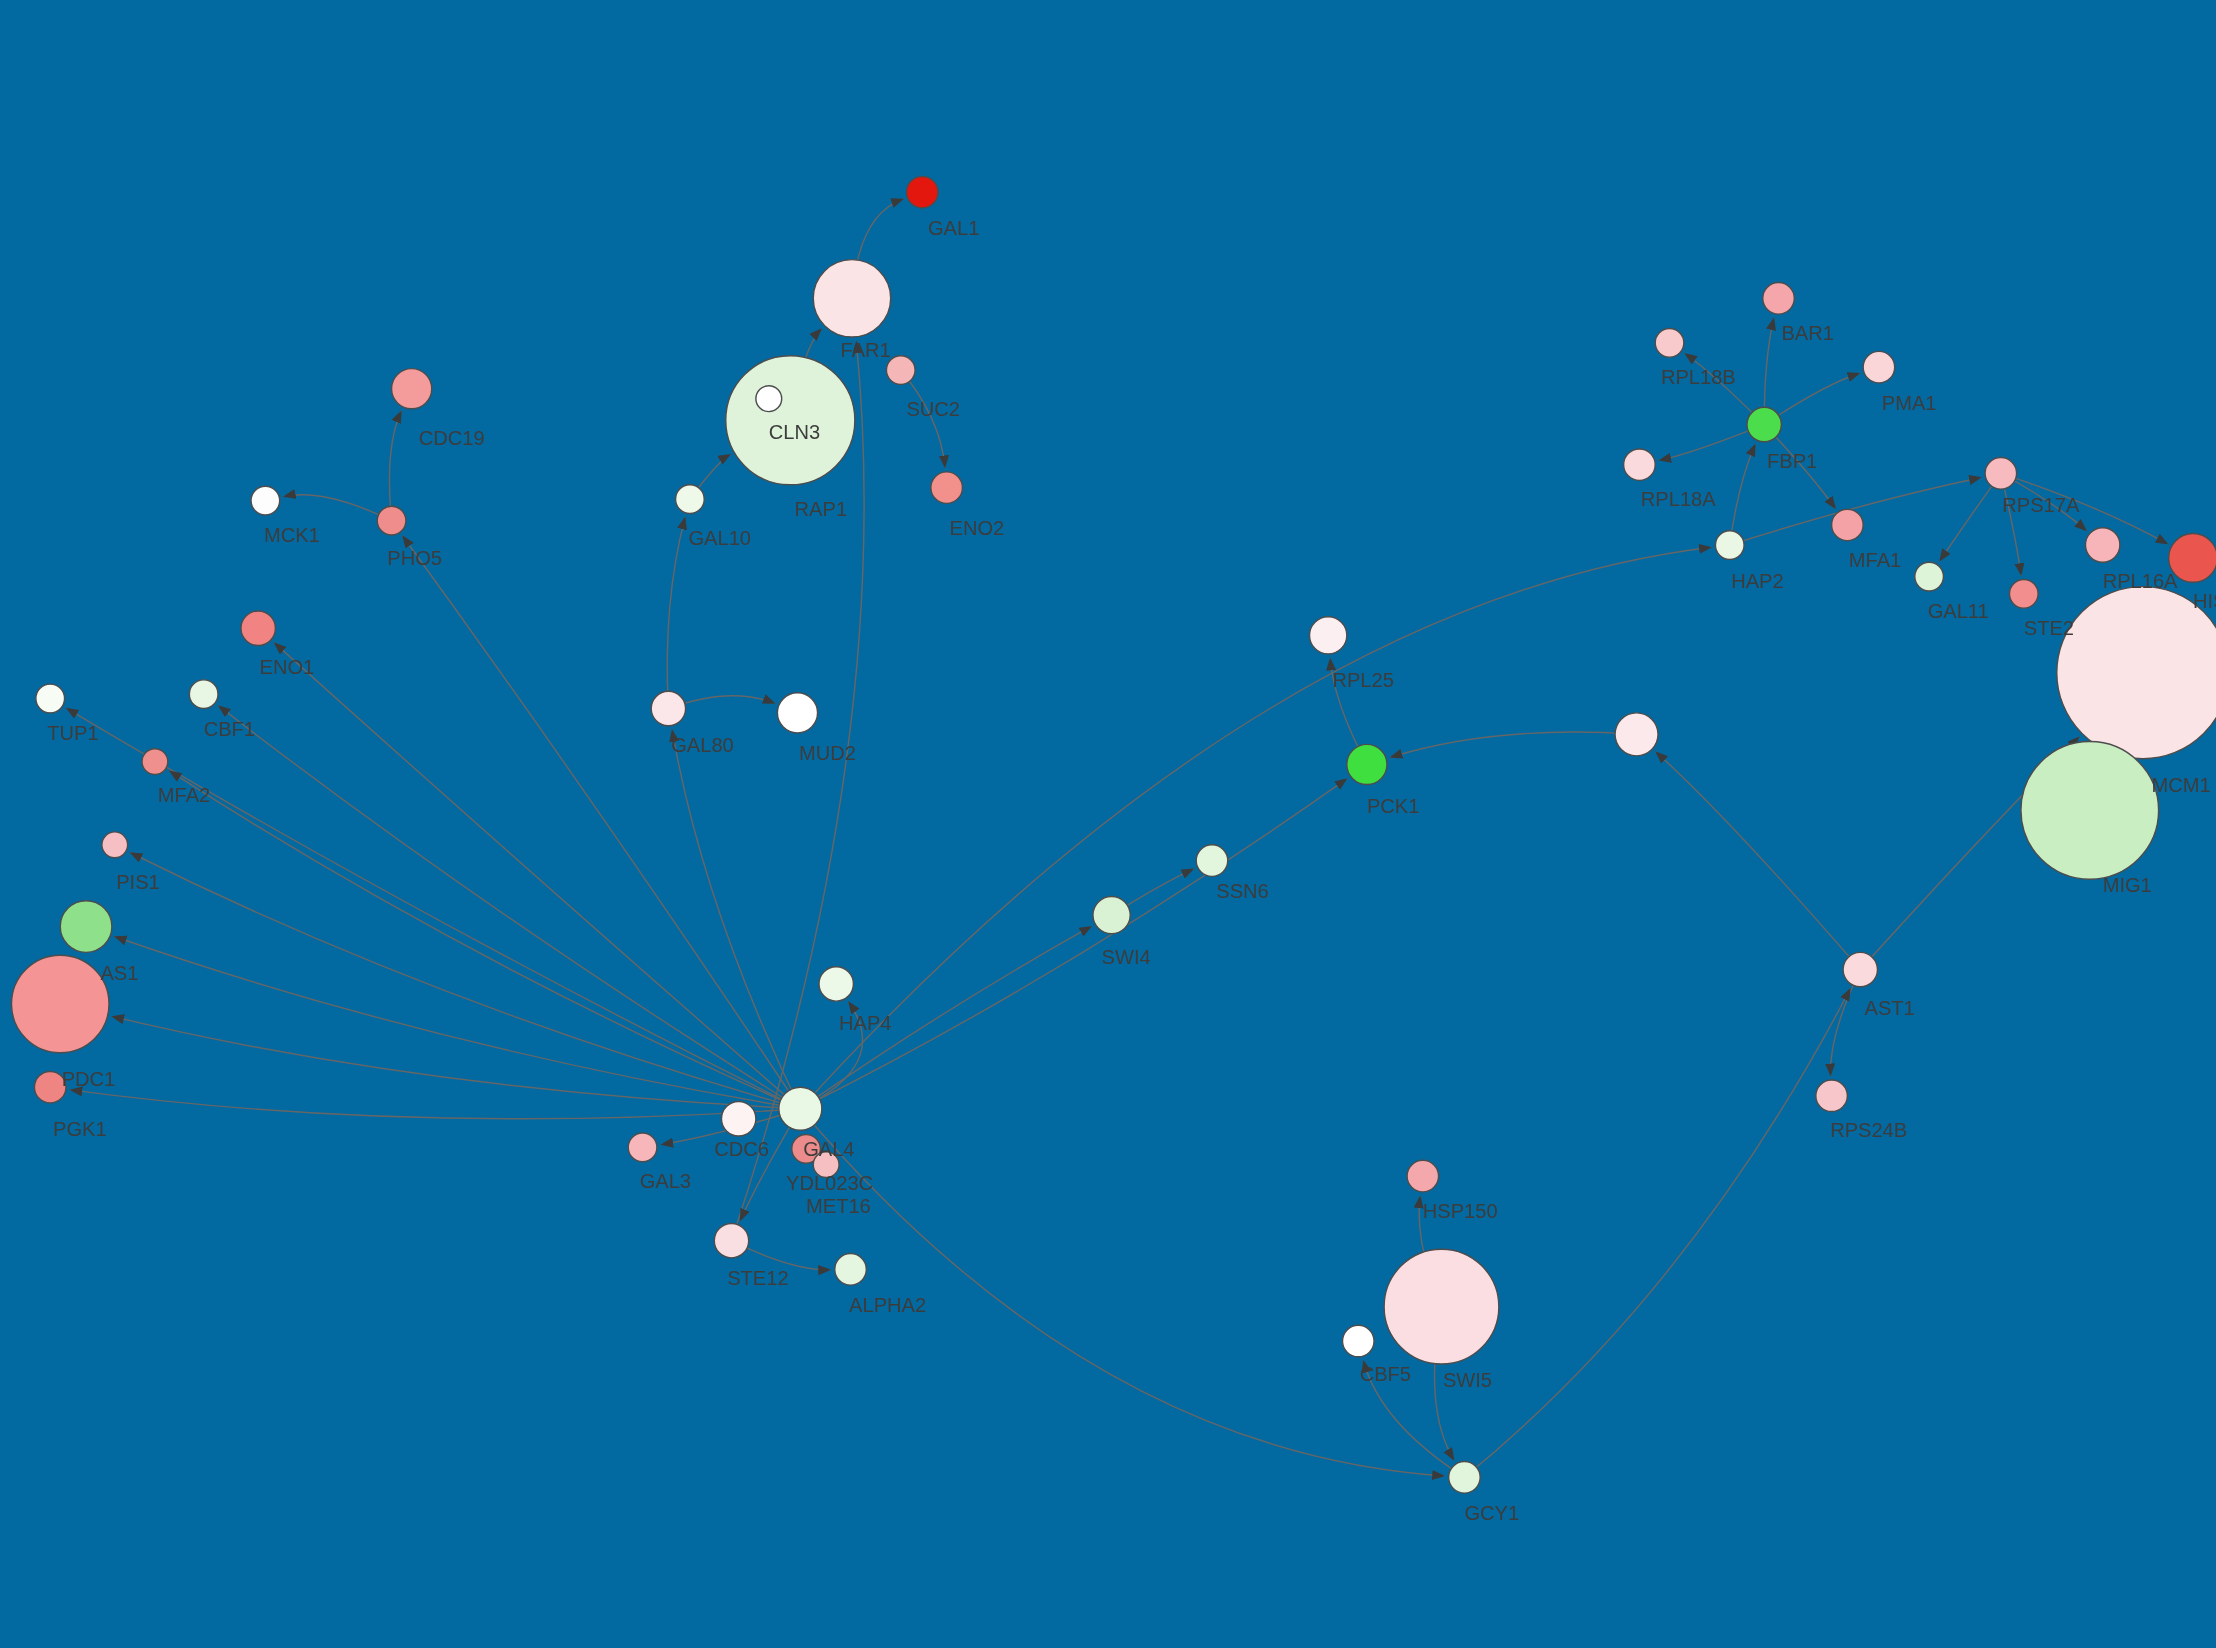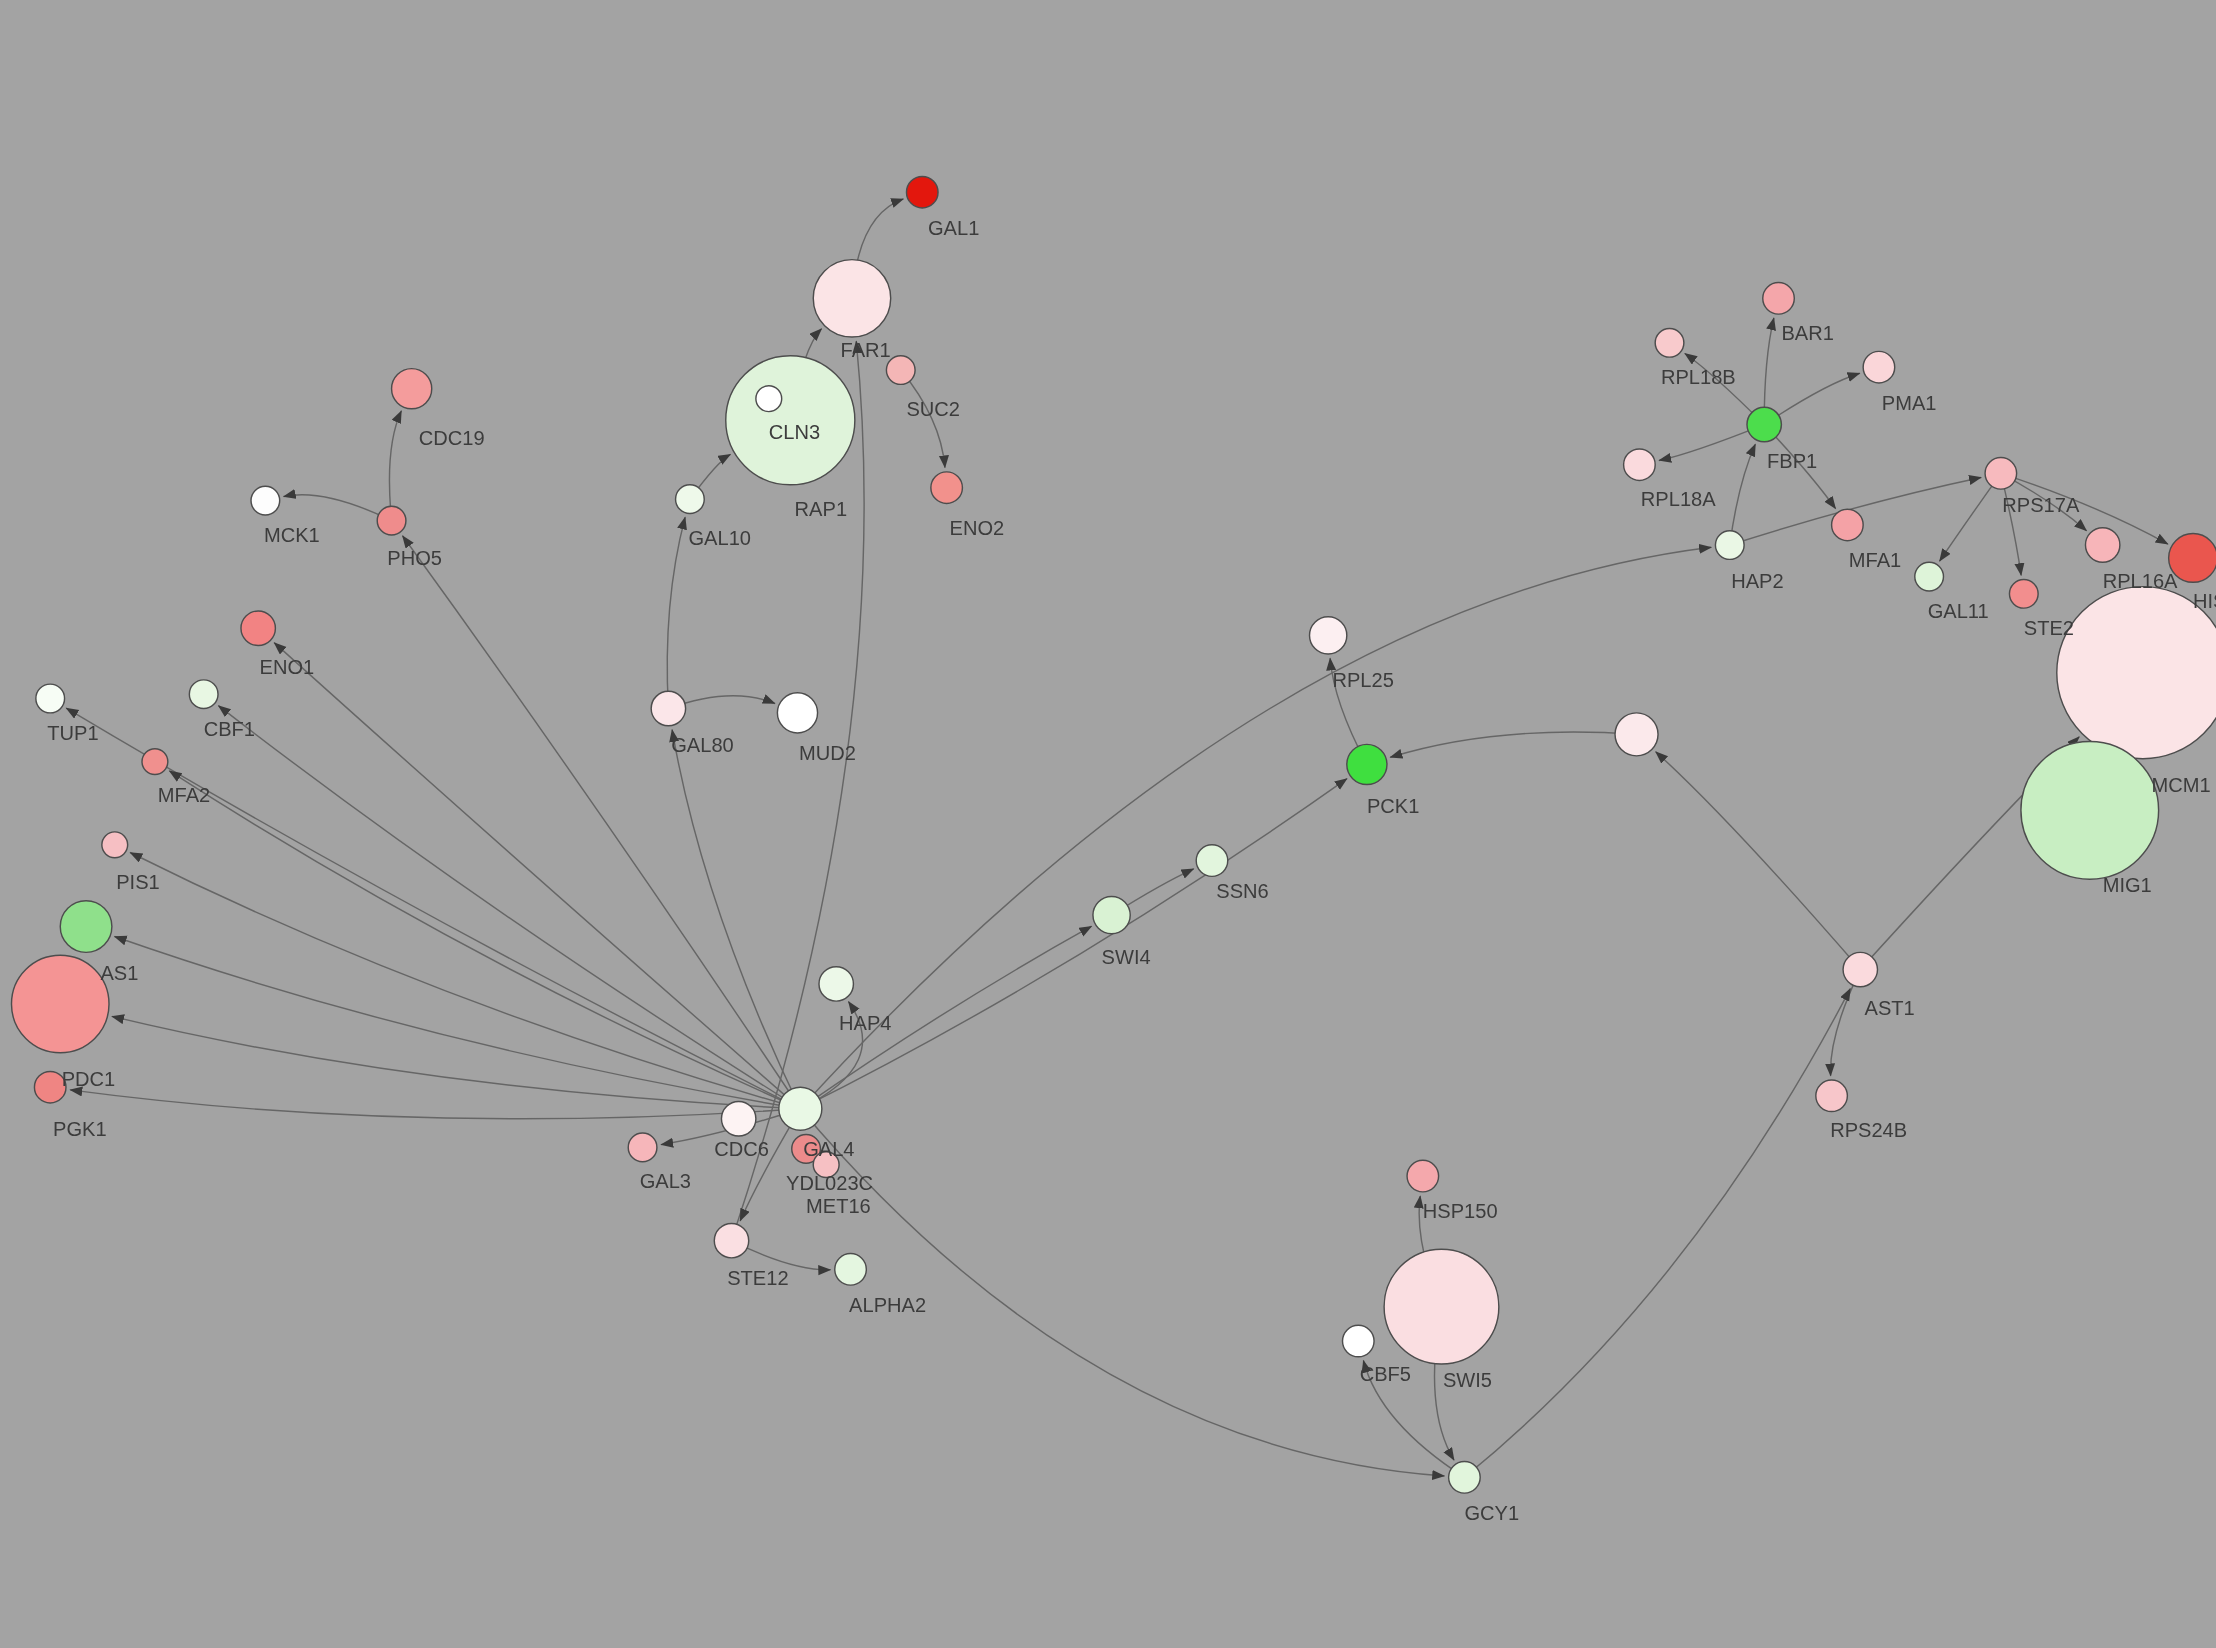--- a/index.html
+++ b/index.html
@@ -7,21 +7,21 @@
     padding: 0;
     width: 100%;
     height: 100%;
     background: #ffffff;
     overflow: hidden;
     font-family: "Liberation Sans", "DejaVu Sans", sans-serif;
   }
   .canvas-wrap {
     position: absolute;
     inset: 0;
-    background: #a3a3a3;
+    background: #0369a1;
   }
   svg {
     width: 100%;
     height: 100%;
     display: block;
   }
   .edge {
     fill: none;
     stroke: #666666;
     stroke-width: 1;

